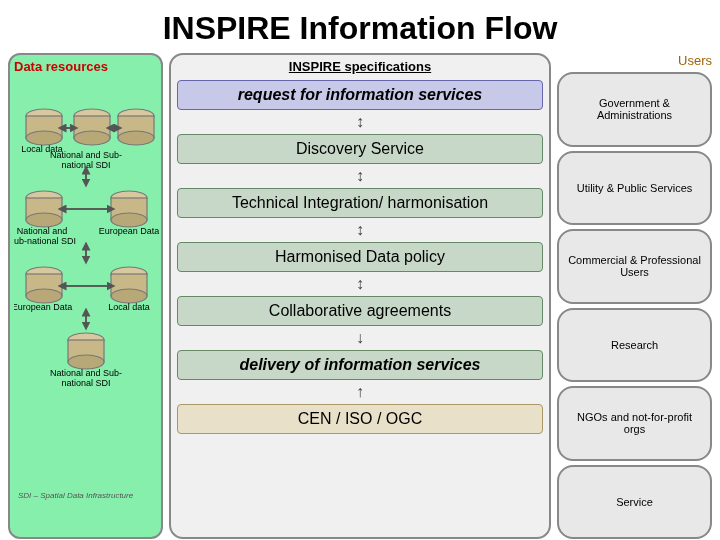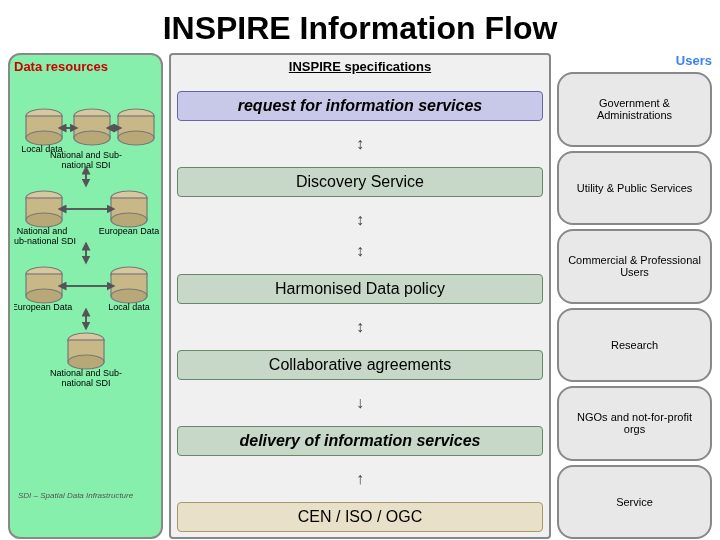--- a/index.html
+++ b/index.html
@@ -40,23 +40,23 @@
       color: #c00;
       margin-bottom: 4px;
     }
     
     .inspire-middle {
       flex: 1;
       display: flex;
       flex-direction: column;
       border: 2px solid #888;
       background: #f0f0f0;
-      border-radius: 4px;
+      border-radius: 14px;
       padding: 4px 6px;
-      gap: 15px;
+      gap: 4px;
     }
     .inspire-header {
       font-weight: bold;
       font-size: 13px;
       color: #000;
       text-align: center;
       text-decoration: underline;
       margin-bottom: 2px;
     }
     .inspire-box {
@@ -91,23 +91,23 @@
       border-color: #aa9966;
     }
     
     .users-panel {
       width: 155px;
       display: flex;
       flex-direction: column;
       gap: 4px;
     }
     .section-label-right {
-      font-weight: bold;
+      font-weight: normal;
       font-size: 13px;
-      color: #3b82f6;
+      color: #a16207;
       text-align: right;
     }
     .user-box {
       border: 2px solid #888;
       background: #e8e8e8;
       border-radius: 16px;
       padding: 5px 6px;
       font-size: 11px;
       text-align: center;
       color: #000;
@@ -209,20 +209,21 @@
     <div class="inspire-header">INSPIRE specifications</div>
 
     <div class="inspire-box request">request for information services</div>
 
     <div class="arrow-down">↕</div>
 
     <div class="inspire-box">Discovery Service</div>
 
     <div class="arrow-down">↕</div>
 
+    <div class="inspire-box">Technical Integration/ harmonisation</div>
 
     <div class="arrow-down">↕</div>
 
     <div class="inspire-box">Harmonised Data policy</div>
 
     <div class="arrow-down">↕</div>
 
     <div class="inspire-box">Collaborative agreements</div>
 
     <div class="arrow-down">↓</div>

